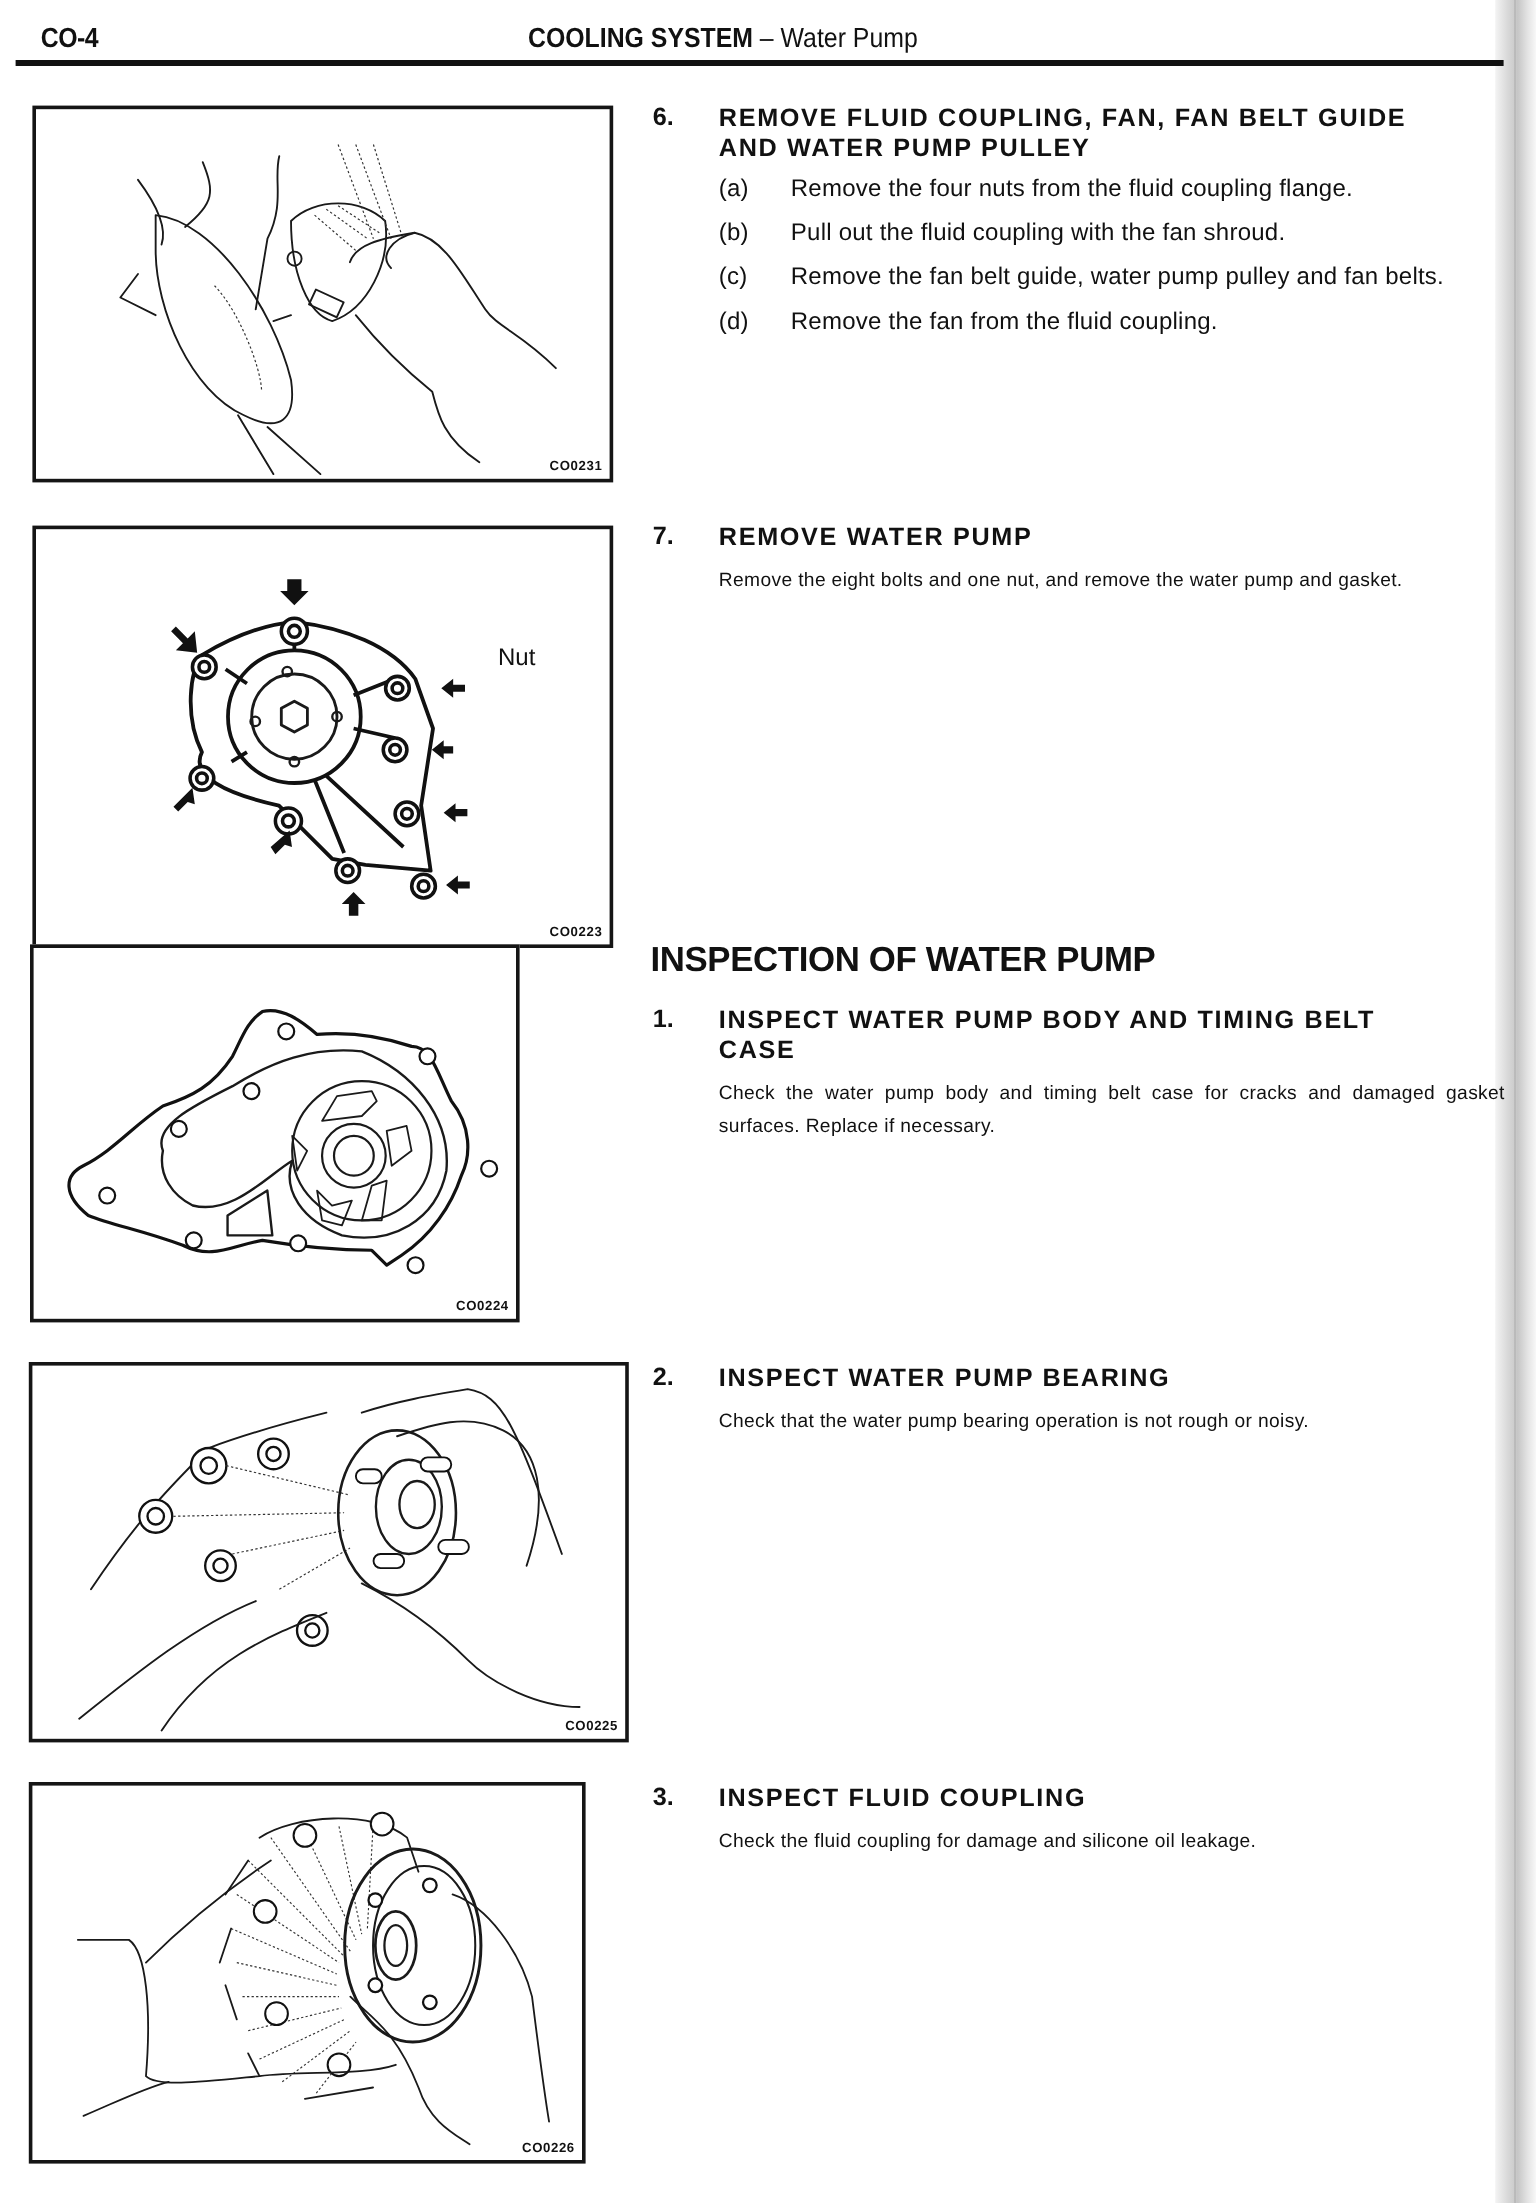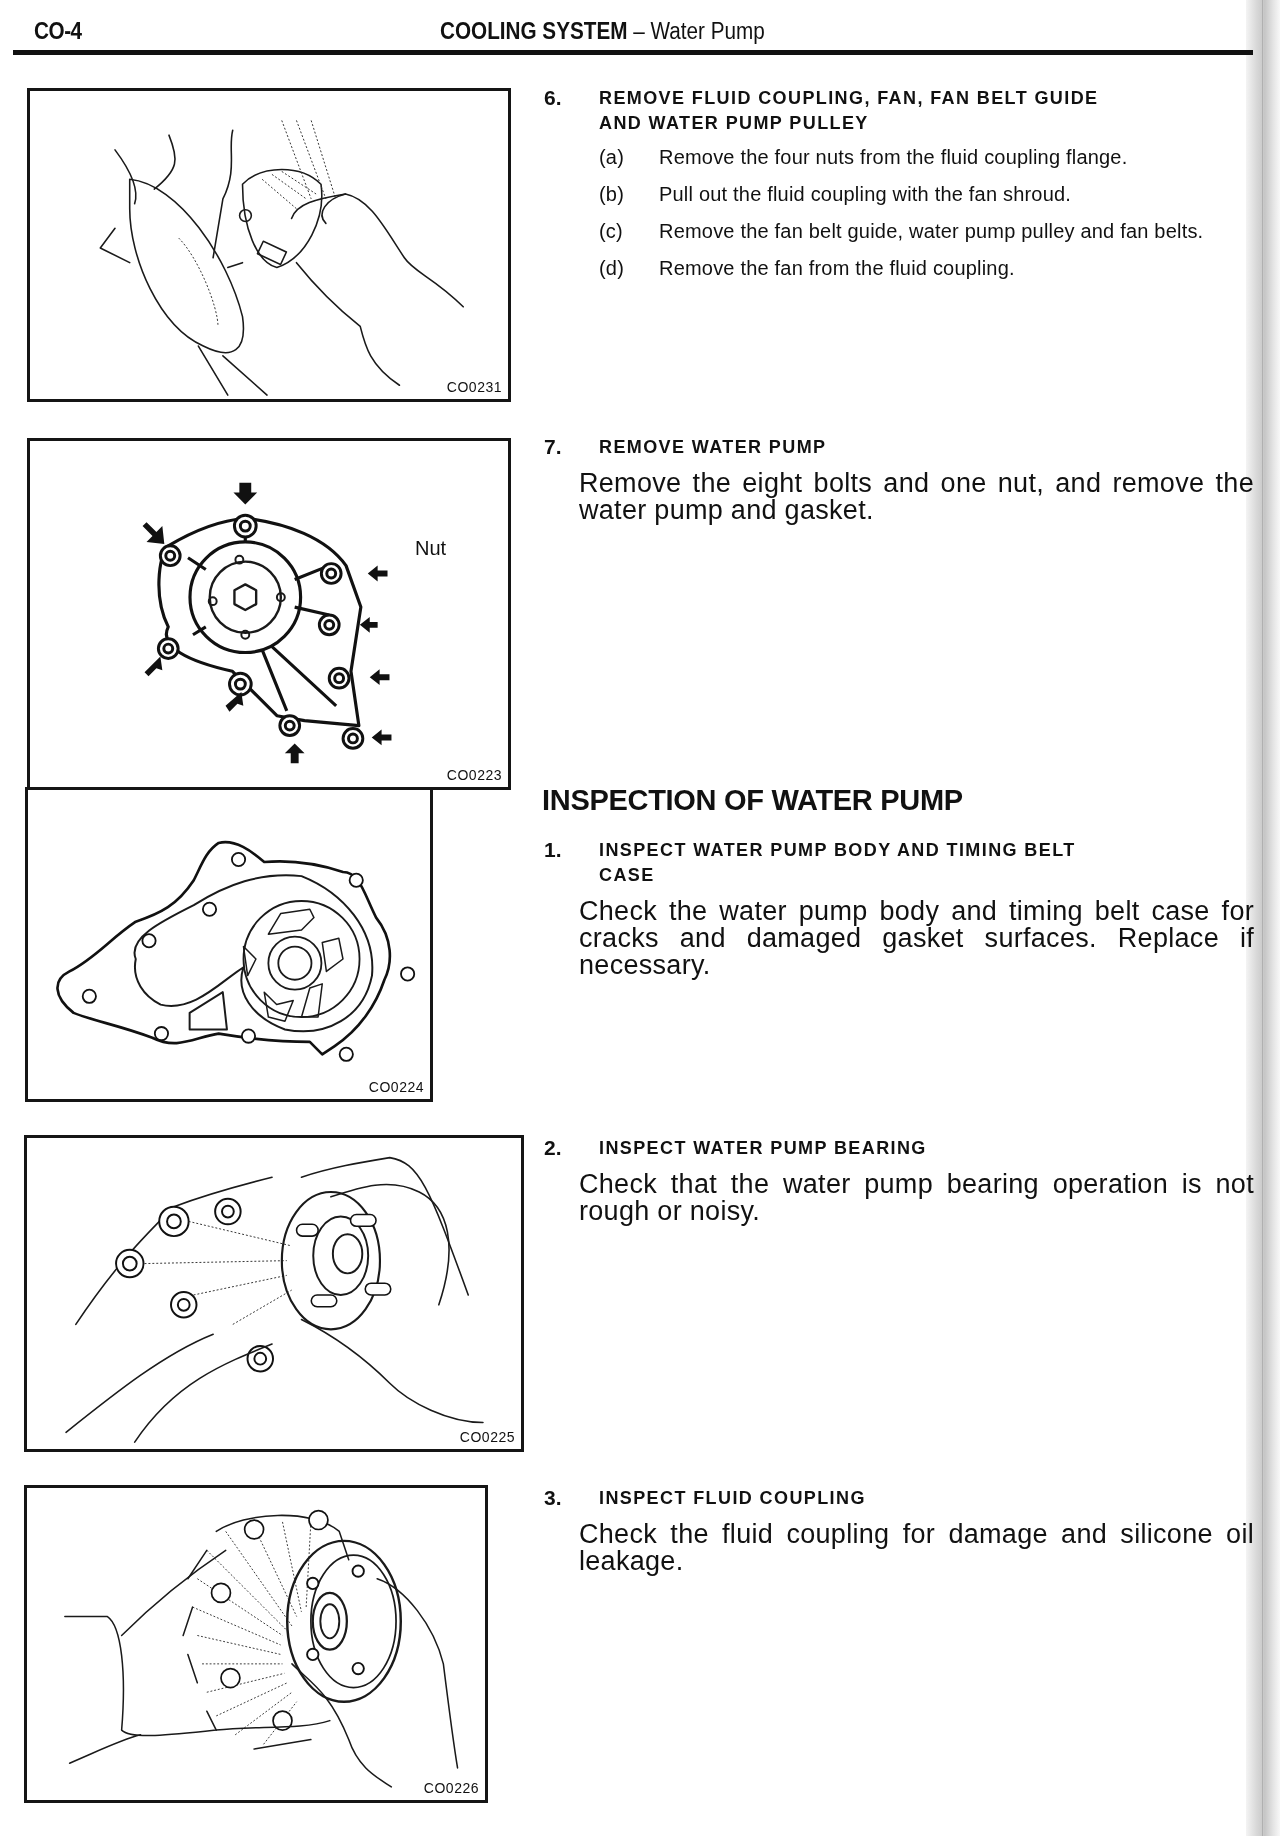--- a/index.html
+++ b/index.html
@@ -26,40 +26,40 @@
   .header-title .main { font-weight: bold; }
   .header-rule {
     position: absolute; left: 13px; top: 50px; width: 1240px; height: 5px; background: #111;
   }
 
   .figure {
     position: absolute; border: 3px solid #151515; background: #fff; box-sizing: border-box;
   }
   .figure svg { position: absolute; left: 0; top: 0; width: 100%; height: 100%; }
   .fig-code {
-    position: absolute; right: 6px; bottom: 4px; font-size: 14px; font-weight: normal;
+    position: absolute; right: 6px; bottom: 4px; font-size: 11px; font-weight: bold;
     letter-spacing: 0.5px;
     text-align: right;
   }
   .fig-label {
     position: absolute; font-size: 20px;
   }
 
   .step {
     position: absolute; left: 544px; width: 710px;
   }
   .step-num {
     position: absolute; left: 0; top: 0; font-size: 21px; font-weight: bold;
   }
   .step-title {
-    margin-left: 55px; font-size: 18px; font-weight: bold; letter-spacing: 1.4px;
+    margin-left: 55px; font-size: 21px; font-weight: bold; letter-spacing: 1.4px;
     line-height: 25px; white-space: pre-line;
   }
   .step-body {
-    margin-left: 35px; margin-top: 10px; font-size: 27px; line-height: 27px;
+    margin-left: 55px; margin-top: 10px; font-size: 16px; line-height: 27px;
     text-align: justify; letter-spacing: 0.3px;
   }
   .substeps { margin-left: 55px; margin-top: 8px; }
   .substep { position: relative; font-size: 20px; line-height: 27px; margin-bottom: 10px; padding-left: 60px; letter-spacing: 0.2px; }
   .substep .tag { position: absolute; left: 0; top: 0; }
   .section-heading {
     position: absolute; left: 542px; top: 784px; font-size: 29px; font-weight: bold;
     letter-spacing: -0.3px;
   }
   .line { fill: none; stroke: #1a1a1a; stroke-width: 1.6; stroke-linecap: round; stroke-linejoin: round; }

